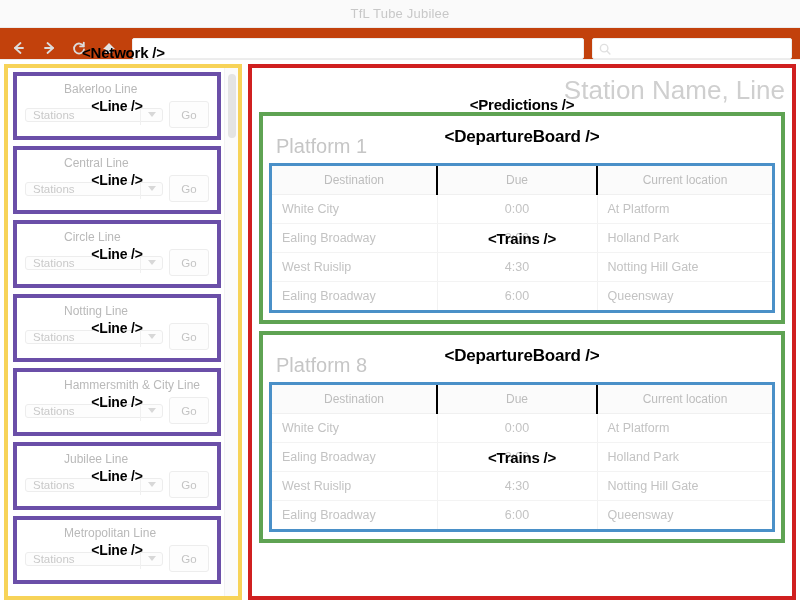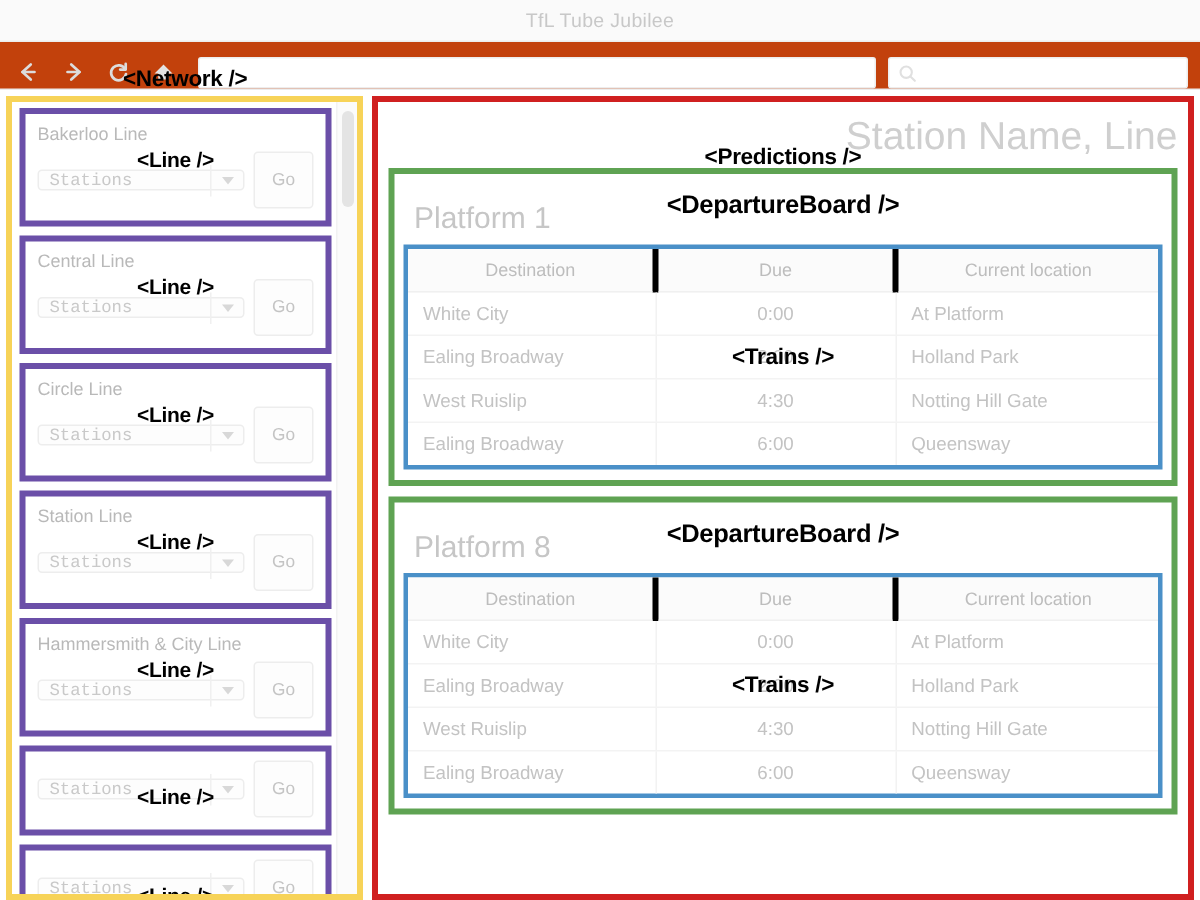--- a/index.html
+++ b/index.html
@@ -112,36 +112,36 @@
     background: #ffffff;
     padding: 6px 8px 8px 8px;
     margin-bottom: 6px;
     position: relative;
   }
   .line-name {
     font-size: 12px;
     color: #b9b9b9;
     margin-bottom: 5px;
     white-space: nowrap;
+    margin-left: 39px;
   }
   .line-controls {
     display: flex;
     gap: 6px;
     align-items: center;
   }
   .station-select {
     flex: 1 1 auto;
     height: 14px;
     border: 1px solid #ededed;
     border-radius: 3px;
     background: #fdfdfd;
     display: flex;
     align-items: center;
     position: relative;
-    font-family: Liberation Mono, monospace;
   }
   .station-select-label {
     font-size: 11.5px;
     color: #c9c9c9;
     padding-left: 7px;
     flex: 1 1 auto;
   }
   .station-select-arrow {
     width: 22px;
     height: 21px;
@@ -152,21 +152,21 @@
   }
   .station-select-arrow i {
     display: block;
     width: 0; height: 0;
     border-left: 4px solid transparent;
     border-right: 4px solid transparent;
     border-top: 5px solid #d8d8d8;
   }
   .go-btn {
     flex: 0 0 40px;
-    height: 38px;
+    height: 27px;
     border: 1px solid #ededed;
     border-radius: 3px;
     background: #fdfdfd;
     font-size: 11.5px;
     color: #c4c4c4;
     display: flex;
     align-items: center;
     justify-content: center;
   }
 
@@ -232,21 +232,21 @@
     table-layout: fixed;
   }
   table.trains th {
     font-size: 12px;
     font-weight: normal;
     color: #bdbdbd;
     background: #fbfbfb;
     padding: 7px 10px;
     text-align: center;
     border-bottom: 1px solid #f0f0f0;
-    border-right: 4px solid #000000;
+    border-right: 2px solid #000000;
   }
   table.trains th:last-child,
   table.trains td:last-child { border-right: none; }
   table.trains th:first-child { text-align: center; }
   table.trains td {
     font-size: 12.5px;
     color: #c3c3c3;
     padding: 7px 10px;
     border-bottom: 1px solid #f3f3f3;
     border-right: 1px solid #f2f2f2;
@@ -356,21 +356,21 @@
                 <span class="station-select-label">Stations</span>
                 <span class="station-select-arrow">
                   <i></i>
                 </span>
               </div>
               <div class="go-btn">Go</div>
             </div>
             <span class="tag tag-line">&lt;Line /&gt;</span>
           </div>
           <div class="line-card">
-            <div class="line-name">Station Line</div>
+            <div class="line-name">Notting Line</div>
             <div class="line-controls">
               <div class="station-select">
                 <span class="station-select-label">Stations</span>
                 <span class="station-select-arrow">
                   <i></i>
                 </span>
               </div>
               <div class="go-btn">Go</div>
             </div>
             <span class="tag tag-line">&lt;Line /&gt;</span>
@@ -382,32 +382,34 @@
                 <span class="station-select-label">Stations</span>
                 <span class="station-select-arrow">
                   <i></i>
                 </span>
               </div>
               <div class="go-btn">Go</div>
             </div>
             <span class="tag tag-line">&lt;Line /&gt;</span>
           </div>
           <div class="line-card">
-            <div class="line-controls">
-              <div class="station-select">
-                <span class="station-select-label">Stations</span>
-                <span class="station-select-arrow">
-                  <i></i>
-                </span>
-              </div>
-              <div class="go-btn">Go</div>
-            </div>
-            <span class="tag tag-line">&lt;Line /&gt;</span>
-          </div>
-          <div class="line-card">
+            <div class="line-name">Jubilee Line</div>
+            <div class="line-controls">
+              <div class="station-select">
+                <span class="station-select-label">Stations</span>
+                <span class="station-select-arrow">
+                  <i></i>
+                </span>
+              </div>
+              <div class="go-btn">Go</div>
+            </div>
+            <span class="tag tag-line">&lt;Line /&gt;</span>
+          </div>
+          <div class="line-card">
+            <div class="line-name">Metropolitan Line</div>
             <div class="line-controls">
               <div class="station-select">
                 <span class="station-select-label">Stations</span>
                 <span class="station-select-arrow">
                   <i></i>
                 </span>
               </div>
               <div class="go-btn">Go</div>
             </div>
             <span class="tag tag-line">&lt;Line /&gt;</span>

